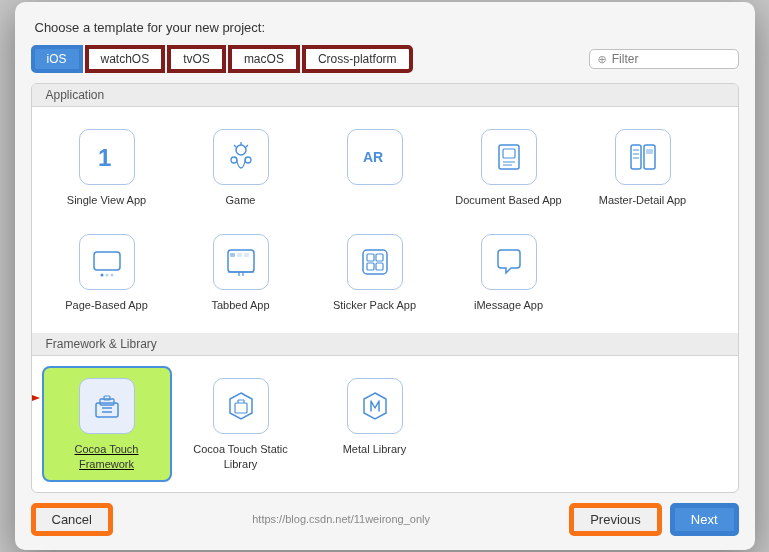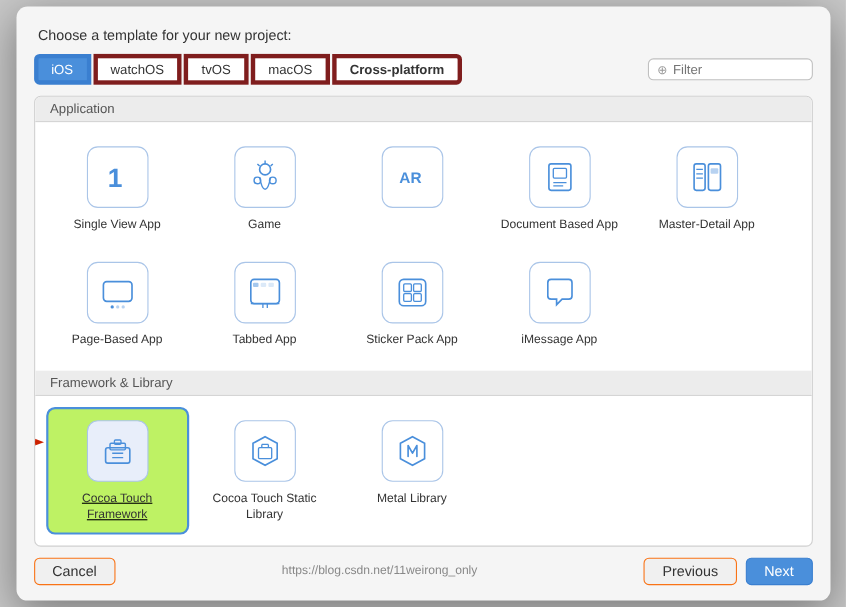--- a/index.html
+++ b/index.html
@@ -41,21 +41,21 @@
     .tab-btn {
       padding: 3px 12px;
       font-size: 12px;
       border: 4px solid #7f1d1d;
       background: #fff;
       cursor: pointer;
       color: #333;
       border-radius: 0;
     }
     .tab-btn:first-child { border-radius: 5px 0 0 5px; }
-    .tab-btn:last-of-type { border-radius: 0 5px 5px 0; font-weight: bold; }
+    .tab-btn:last-of-type { border-radius: 0 5px 5px 0; }
     .tab-btn.active {
       background: #4a8fdb;
       color: #fff;
       border-color: #3a7fd0;
     }
 
     .filter-box {
       margin-left: auto;
       display: flex;
       align-items: center;
@@ -162,21 +162,21 @@
       color: #888;
       text-align: center;
       flex: 1;
     }
 
     .btn-cancel, .btn-previous, .btn-next {
       padding: 4px 16px;
       font-size: 13px;
       border-radius: 5px;
       cursor: pointer;
-      border: 1px solid #f97316;
+      border: 5px solid #f97316;
     }
 
     .btn-cancel {
       background: #f0f0f0;
       color: #333;
     }
 
     .btn-previous {
       background: #f0f0f0;
       color: #333;

